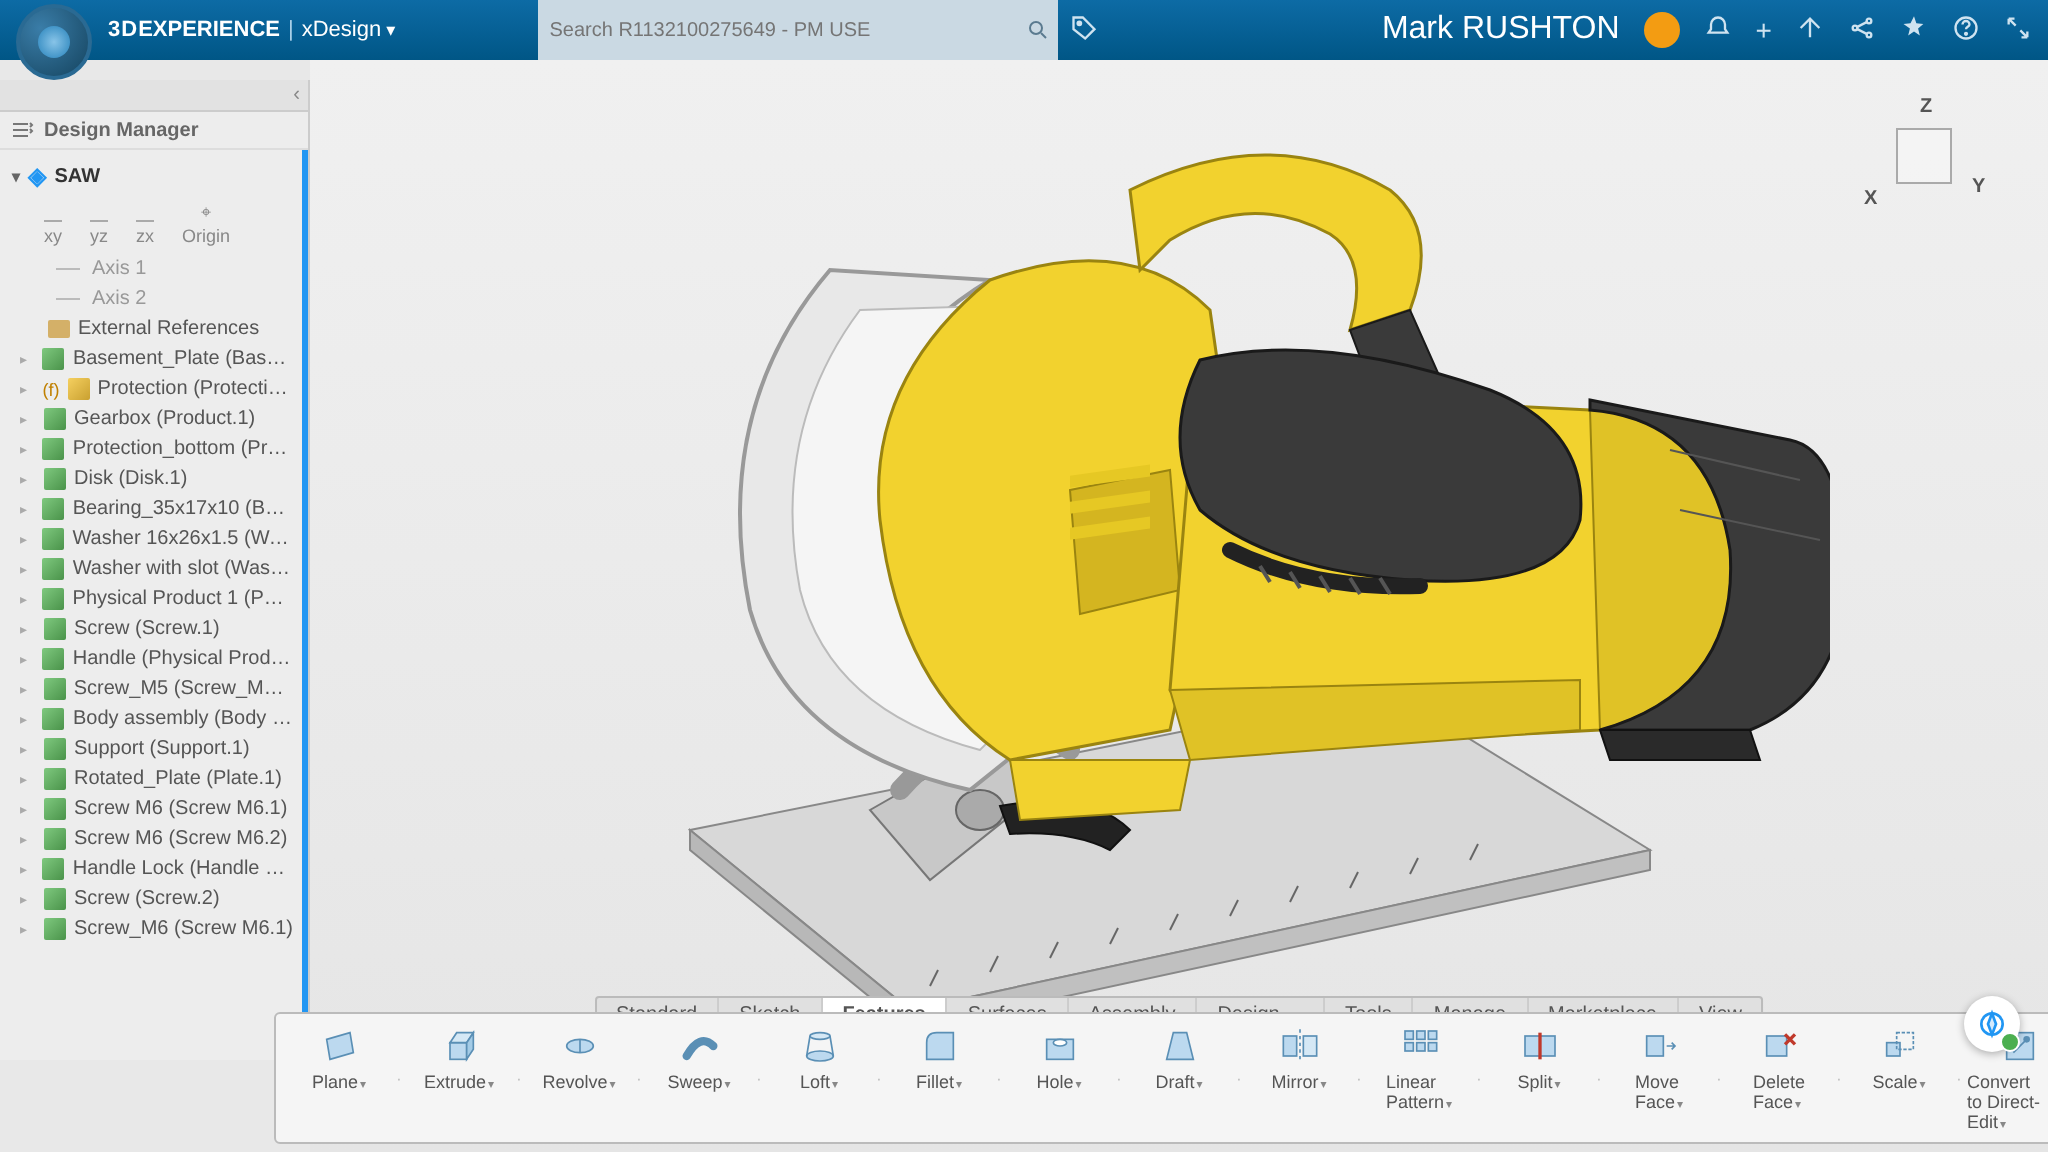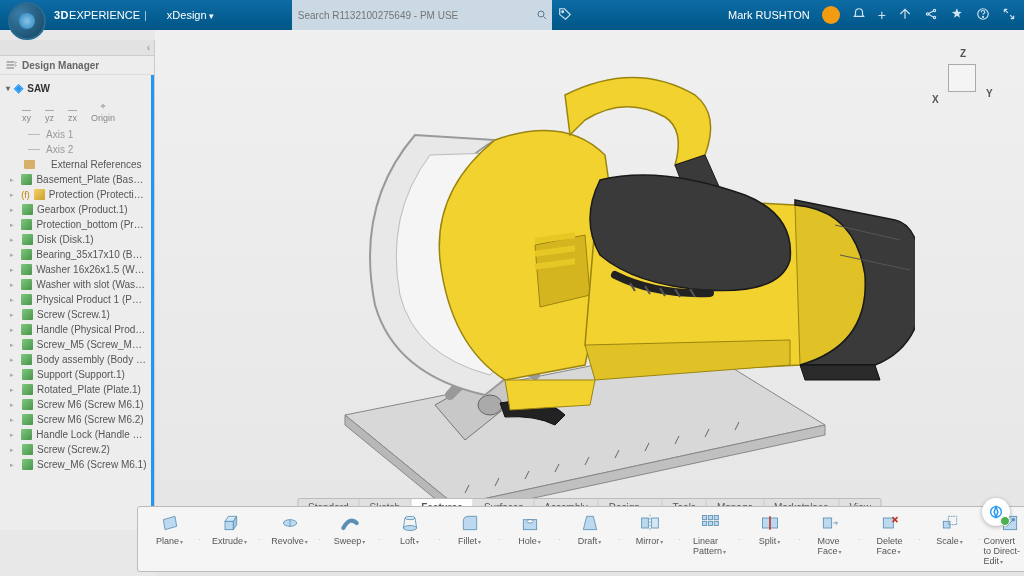--- a/index.html
+++ b/index.html
@@ -3,29 +3,29 @@
 <meta charset="utf-8">
 <style>
 * { box-sizing: border-box; margin: 0; padding: 0; font-family: Arial, sans-serif; }
 body { width: 1024px; height: 576px; overflow: hidden; background: #e8e8e8; position: relative; }
 
 
 .header { height: 30px; background: linear-gradient(#0d6ba5, #005686); display: flex; align-items: center; color: #fff; font-size: 11px; padding: 0 8px; }
 .logo-circle { width: 38px; height: 38px; border-radius: 50%; background: radial-gradient(circle at 30% 30%, #3a7da8, #15445f); margin-right: 8px; display: flex; align-items: center; justify-content: center; border: 2px solid #2a6a93; position: relative; top: 6px; }
 .logo-circle::after { content: ""; width: 16px; height: 16px; border-radius: 50%; background: radial-gradient(circle, #88c4e8, #2581ba); }
 .brand { font-weight: bold; letter-spacing: 0.5px; }
-.brand-light { font-weight: normal; }
-.app-name { margin-left: 16px; cursor: pointer; }
+.brand-light { font-weight: bold; }
+.app-name { margin-left: 0; cursor: pointer; }
 .app-name::after { content: " ▾"; font-size: 9px; }
 .search-wrap { margin-left: auto; margin-right: auto; display: flex; align-items: center; }
 .search-input { width: 260px; height: 36px; border: none; border-radius: 3px; background: #cad9e3; font-size: 10px; padding: 0 6px; color: #445; }
 .search-icon-box { width: 20px; height: 20px; display: flex; align-items: center; justify-content: center; color: #5a7a8f; margin-left: -20px; }
 .tag-icon { margin-left: 6px; color: #cfe3f0; font-size: 14px; }
 .header-right { display: flex; align-items: center; gap: 12px; margin-left: auto; }
-.user-name { font-size: 11px; }
+.user-name { font-size: 16px; }
 .avatar { width: 18px; height: 18px; border-radius: 50%; background: #f39c12; display: inline-block; }
 .hdr-icon { color: #cfe3f0; font-size: 14px; cursor: pointer; }
 
 
 .left-panel { position: absolute; top: 40px; left: 0; width: 155px; height: 490px; background: #ededed; border-right: 1px solid #ccc; font-size: 10px; color: #555; }
 .panel-header { height: 16px; background: #e2e2e2; border-bottom: 1px solid #ccc; display: flex; align-items: center; justify-content: flex-end; padding: 0 4px; }
 .panel-header span { font-size: 10px; color: #888; cursor: pointer; }
 .panel-title-row { display: flex; align-items: center; padding: 2px 4px; border-bottom: 1px solid #ddd; gap: 4px; }
 .panel-title { color: #666; font-size: 10px; font-weight: bold; }
 .design-mgr-icon { width: 14px; height: 14px; display: flex; align-items: center; justify-content: center; color: #777; }
@@ -36,21 +36,21 @@
 .plane-row { display: flex; gap: 14px; padding: 4px 4px 4px 20px; color: #888; font-size: 9px; }
 .plane-row div { text-align: center; }
 .plane-row .pic { height: 10px; border-bottom: 1px solid #aaa; margin-bottom: 2px; }
 .axis-row { display: flex; align-items: center; gap: 6px; padding: 2px 4px 2px 26px; color: #999; }
 .axis-row .line { width: 12px; height: 1px; background: #bbb; display: inline-block; }
 .tree-item { display: flex; align-items: center; gap: 4px; padding: 2px 2px 2px 8px; white-space: nowrap; overflow: hidden; cursor: pointer; }
 .tree-item .caret { color: #aaa; font-size: 7px; width: 8px; }
 .tree-item .cube { width: 11px; height: 11px; background: linear-gradient(135deg, #7fc97f, #4a934a); border-radius: 1px; flex-shrink: 0; }
 .tree-item .cube.yellow { background: linear-gradient(135deg, #f5d060, #c9a030); }
 .tree-item .lbl { overflow: hidden; text-overflow: ellipsis; }
-.ext-ref { padding: 2px 4px 2px 22px; display: flex; align-items: center; gap: 16px; }
+.ext-ref { padding: 2px 4px 2px 22px; display: flex; align-items: center; gap: 4px; }
 .ext-ref .folder { width: 11px; height: 9px; background: #d4b068; border-radius: 1px; }
 
 
 .viewport { position: absolute; top: 30px; left: 155px; right: 0; bottom: 0; background: linear-gradient(#f0f0f0, #e5e5e5); }
 .triad { position: absolute; top: 20px; right: 28px; width: 70px; height: 70px; }
 .triad-cube { position: absolute; top: 14px; left: 22px; width: 28px; height: 28px; border: 1px solid #aaa; background: rgba(255,255,255,0.3); }
 .triad-lbl { position: absolute; font-size: 10px; color: #555; font-weight: bold; }
 .triad-z { top: -2px; left: 34px; }
 .triad-y { top: 38px; left: 60px; }
 .triad-x { top: 44px; left: 6px; }

